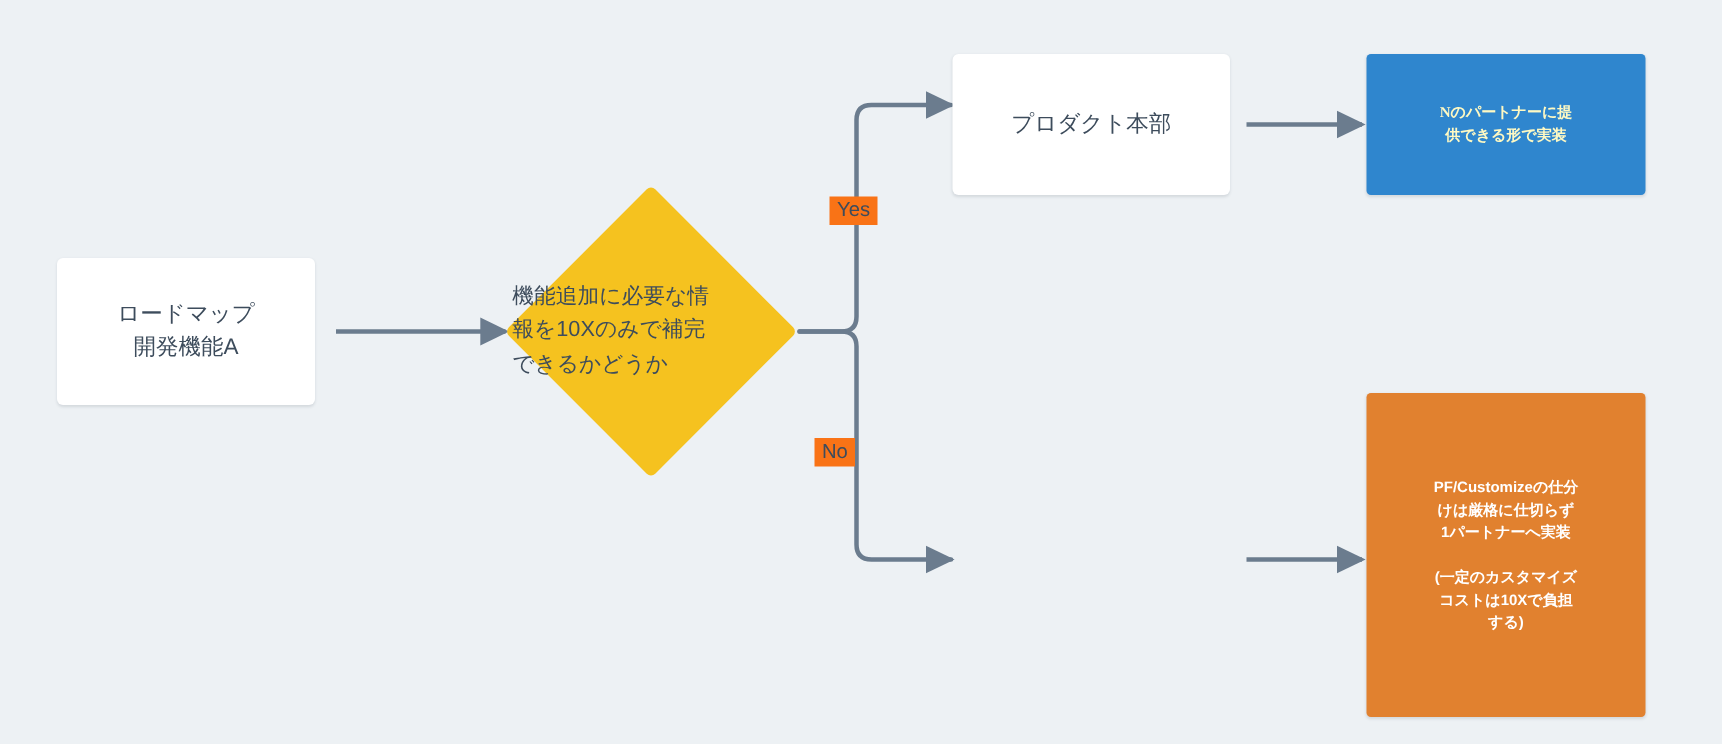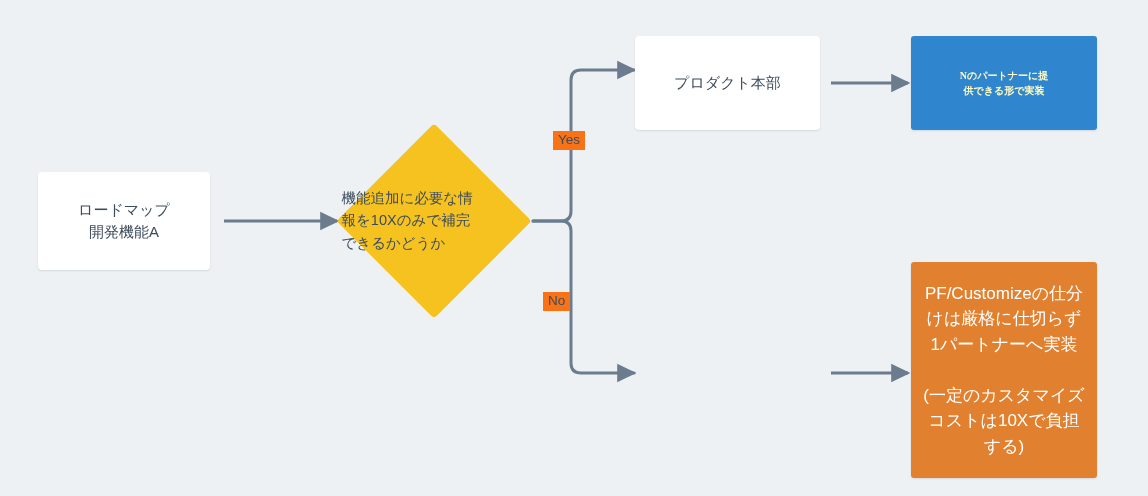--- a/index.html
+++ b/index.html
@@ -54,22 +54,22 @@
     color: #fef9c3;
     font-size: 10px;
     font-weight: bold;
     font-family: Liberation Serif, serif;
   }
   .box-orange {
     background: #e1812f;
     border-radius: 3px;
     box-shadow: 0 1px 2px rgba(40,55,70,0.13);
     color: #ffffff;
-    font-size: 17px;
-    font-weight: normal;
+    font-size: 10px;
+    font-weight: bold;
   }
 
   
   .diamond-wrap {
     position: absolute;
   }
   .diamond-shape {
     position: absolute;
     left: 0;
     top: 0;

